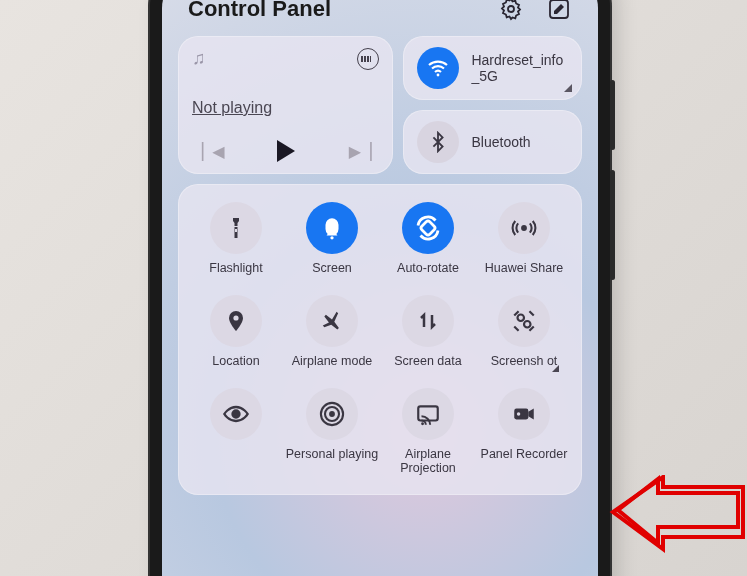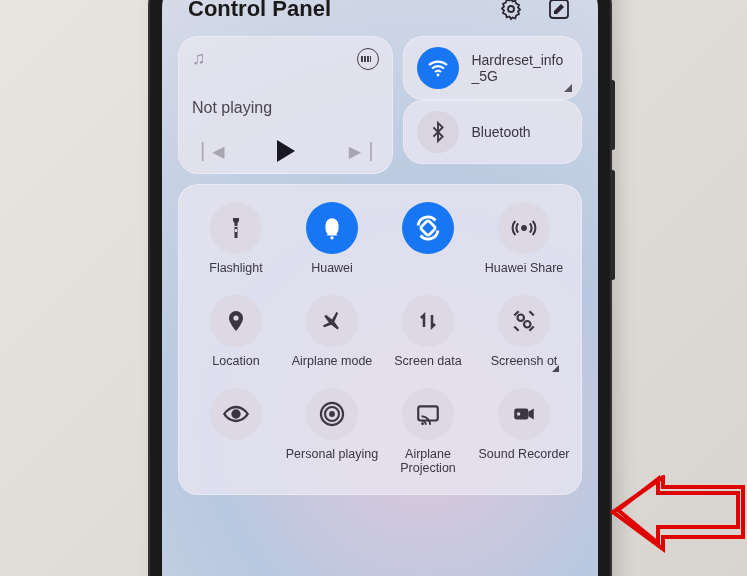--- a/index.html
+++ b/index.html
@@ -38,25 +38,25 @@
   .card {
     background: rgba(230,228,240,0.82);
     border-radius: 20px;
     box-shadow: inset 0 0 0 1px rgba(255,255,255,0.3);
   }
   .media-card { flex:1.05; padding:12px 14px; display:flex; flex-direction:column; justify-content:space-between; height:138px; }
   .media-top { display:flex; justify-content:space-between; align-items:flex-start; }
   .note { color:#9a96a8; font-size:18px; }
   .cast-i { width:22px; height:22px; border:1.8px solid #44404c; border-radius:50%; position:relative; }
   .cast-i::after { content:""; position:absolute; left:3px; top:7px; width:12px; height:6px; background:repeating-linear-gradient(90deg,#44404c 0 1.5px, transparent 1.5px 3px); }
-  .media-status { color:#4a4652; font-size:16px; margin-top:6px; }
+  .media-status { color:#4a4652; font-size:16px; margin-top:6px;text-decoration:underline; }
   .media-ctrls { display:flex; justify-content:space-between; align-items:center; padding:0 10px; }
   .prev,.next { color:#a8a4b0; font-size:16px; letter-spacing:-2px; }
   .play { width:0; height:0; border-left:18px solid #1a1824; border-top:11px solid transparent; border-bottom:11px solid transparent; }
-  .conn-col { flex:1; display:flex; flex-direction:column; }
+  .conn-col { flex:1; display:flex; flex-direction:column; gap:10px; }
   .conn-card { height:64px; display:flex; align-items:center; gap:12px; padding:0 14px; position:relative; }
   .circ { width:42px; height:42px; border-radius:50%; display:flex; align-items:center; justify-content:center; flex-shrink:0; }
   .circ.blue { background:#1876f2; }
   .circ.grey { background:#d8d4e0; }
   .conn-label { font-size:14px; color:#3a3642; line-height:1.15; word-break:break-all; }
   .corner-tri { position:absolute; right:10px; bottom:8px; width:0; height:0; border-left:8px solid transparent; border-bottom:8px solid #5a5662; }
   .toggles-card { padding:18px 10px 14px; }
   .trow { display:flex; justify-content:space-between; margin-bottom:4px; }
   .toggle { width:96px; display:flex; flex-direction:column; align-items:center; gap:7px; }
   .tcirc { width:52px; height:52px; border-radius:50%; background:#dcd8e4; display:flex; align-items:center; justify-content:center; position:relative; }
@@ -143,29 +143,30 @@
           </div>
           <div class="tlabel">Flashlight</div>
         </div>
         <div class="toggle">
           <div class="tcirc on">
             <svg width="26" height="26" viewBox="0 0 24 24" fill="#fff">
                 <path d="M12 3a6 6 0 0 0-6 6v4a6 6 0 0 0 2 4.5L7 19h10l-1-1.5a6 6 0 0 0 2-4.5V9a6 6 0 0 0-6-6z"></path>
                 <circle cx="12" cy="21" r="1.5"></circle>
               </svg>
           </div>
-          <div class="tlabel">Huawei</div>
+          <div class="tlabel">Screen</div>
         </div>
         <div class="toggle">
           <div class="tcirc on">
             <svg width="30" height="30" viewBox="0 0 24 24" fill="none" stroke="#fff" stroke-width="2.2">
                 <rect x="7.5" y="7.5" width="9" height="9" rx="2" transform="rotate(45 12 12)"></rect>
                 <path d="M4 10a8 8 0 0 1 14-4M20 14a8 8 0 0 1-14 4"></path>
               </svg>
           </div>
+          <div class="tlabel">Auto-rotate</div>
         </div>
         <div class="toggle">
           <div class="tcirc">
             <svg width="28" height="28" viewBox="0 0 24 24" fill="none" stroke="#3a3642" stroke-width="1.8">
                 <circle cx="12" cy="12" r="2.5" fill="#3a3642" stroke="none"></circle>
                 <path d="M6 12a6 6 0 0 1 0 0 M4 12a8 8 0 0 1 0 0"></path>
                 <path d="M7 8a6 6 0 0 0 0 8M17 8a6 6 0 0 1 0 8M4.5 6a9 9 0 0 0 0 12M19.5 6a9 9 0 0 1 0 12"></path>
               </svg>
           </div>
           <div class="tlabel">Huawei Share</div>
@@ -240,21 +241,21 @@
           <div class="tlabel">Airplane Projection</div>
         </div>
         <div class="toggle">
           <div class="tcirc">
             <svg width="26" height="26" viewBox="0 0 24 24" fill="#3a3642">
                 <rect x="3" y="7" width="13" height="10" rx="2"></rect>
                 <path d="M16 10l5-3v10l-5-3z"></path>
                 <circle cx="7" cy="12" r="1.6" fill="#dcd8e4"></circle>
               </svg>
           </div>
-          <div class="tlabel">Sound Recorder</div>
+          <div class="tlabel">Panel Recorder</div>
         </div>
       </div>
     </div>
 
   </div>
 </div>
 
 <svg class="arrow" width="140" height="80">
   <path d="M135 10 L135 60 L55 60 L55 72 L5 35 L55 0 L55 10 Z" transform="translate(0,2)" fill="none" stroke="#e00000" stroke-width="4" stroke-linejoin="miter"></path>
   <path d="M130 18 L130 52 L50 52 L50 68 L10 35 L50 4 L50 18 Z" fill="none" stroke="#e00000" stroke-width="4"></path>

